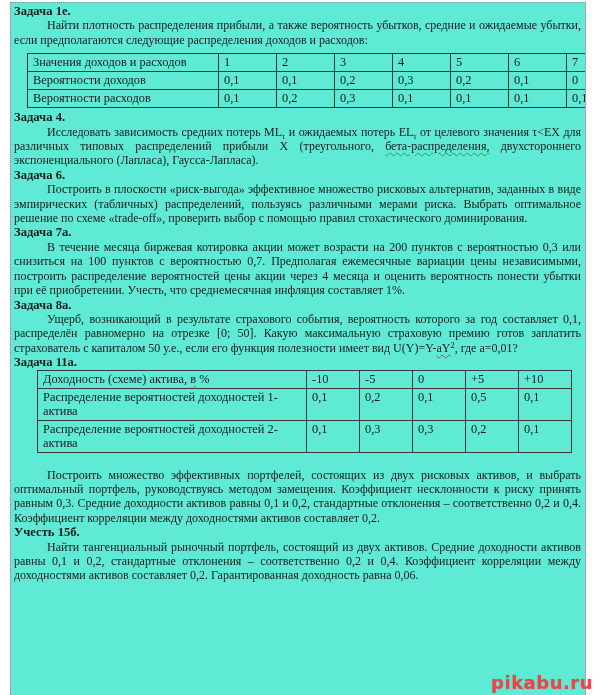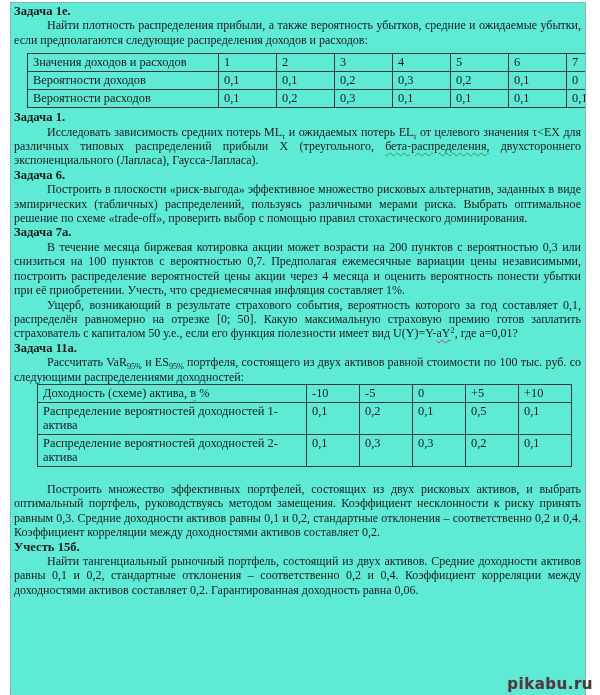--- a/index.html
+++ b/index.html
@@ -96,23 +96,23 @@
     width: 490px;
   }
   #table2 td.label-col { width: 258px; }
   #table2 td.num-col  { width: 42px; }
   .gap-after-table2 { height: 15px; }
   .watermark {
     position: absolute;
     right: 7px;
     bottom: 2px;
     font-family: "DejaVu Sans", sans-serif;
-    font-size: 15px;
+    font-size: 18px;
     font-weight: bold;
-    color: #404040;
+    color: #ef4444;
     text-shadow: 0 0 1px #c2718a;
     letter-spacing: 0.5px;
   }
 </style>
 </head>
 <body>
 
 <div class="page">
 
   <section>
@@ -149,41 +149,41 @@
         <td class="num-col">0,3</td>
         <td class="num-col">0,1</td>
         <td class="num-col">0,1</td>
         <td class="num-col">0,1</td>
         <td class="num-col">0,1</td>
       </tr>
     </tbody>
   </table>
 
   <section>
-    <h3 class="task-title">Задача 1.</h3>
+    <h3 class="task-title">Задача 4.</h3>
     <p class="para"><span>Исследовать зависимость средних потерь ML</span><sub class="small">τ</sub><span> и ожидаемых потерь EL</span><sub class="small">τ</sub><span> от целевого значения τ&lt;EX для различных типовых распределений прибыли X (треугольного, </span><span class="wavy-green">бета-распределения,</span><span> двухстороннего экспоненциального (Лапласа), Гаусса-Лапласа).</span></p>
   </section>
 
   <section>
     <h3 class="task-title">Задача 6.</h3>
     <p class="para"><span>Построить в плоскости «риск-выгода» эффективное множество рисковых альтернатив, заданных в виде эмпирических (табличных) распределений, пользуясь различными мерами риска. Выбрать оптимальное решение по схеме «trade-off», проверить выбор с помощью правил стохастического доминирования.</span></p>
   </section>
 
   <section>
     <h3 class="task-title">Задача 7а.</h3>
     <p class="para"><span>В течение месяца биржевая котировка акции может возрасти на 200 пунктов с вероятностью 0,3 или снизиться на 100 пунктов с вероятностью 0,7. Предполагая ежемесячные вариации цены независимыми, построить распределение вероятностей цены акции через 4 месяца и оценить вероятность понести убытки при её приобретении. Учесть, что среднемесячная инфляция составляет 1%.</span></p>
   </section>
 
   <section>
+    <h3 class="task-title">Задача 8а.</h3>
     <p class="para"><span>Ущерб, возникающий в результате страхового события, вероятность которого за год составляет 0,1, распределён равномерно на отрезке [0; 50]. Какую максимальную страховую премию готов заплатить страхователь с капиталом 50 у.е., если его функция полезности имеет вид U(Y)=Y-</span><span class="wavy-red">aY</span><sup class="small">2</sup><span>, где a=0,01?</span></p>
   </section>
 
   <section>
     <h3 class="task-title">Задача 11а.</h3>
-    <p class="para"><span>Рассчитать VaR</span><sub class="small">95%</sub><span> и ES</span><sub class="small">95%</sub><span> портфеля, состоящего из двух активов равной стоимости по 100 тыс. руб. со следующими распределениями доходностей:</span></p>
   </section>
 
   <table class="doc-table" id="table2">
     <tbody>
       <tr>
         <td class="label-col"><span>Доходность (схеме) актива, </span><span class="wavy-green">в</span><span> %</span></td>
         <td class="num-col">-10</td>
         <td class="num-col">-5</td>
         <td class="num-col">0</td>
         <td class="num-col">+5</td>

